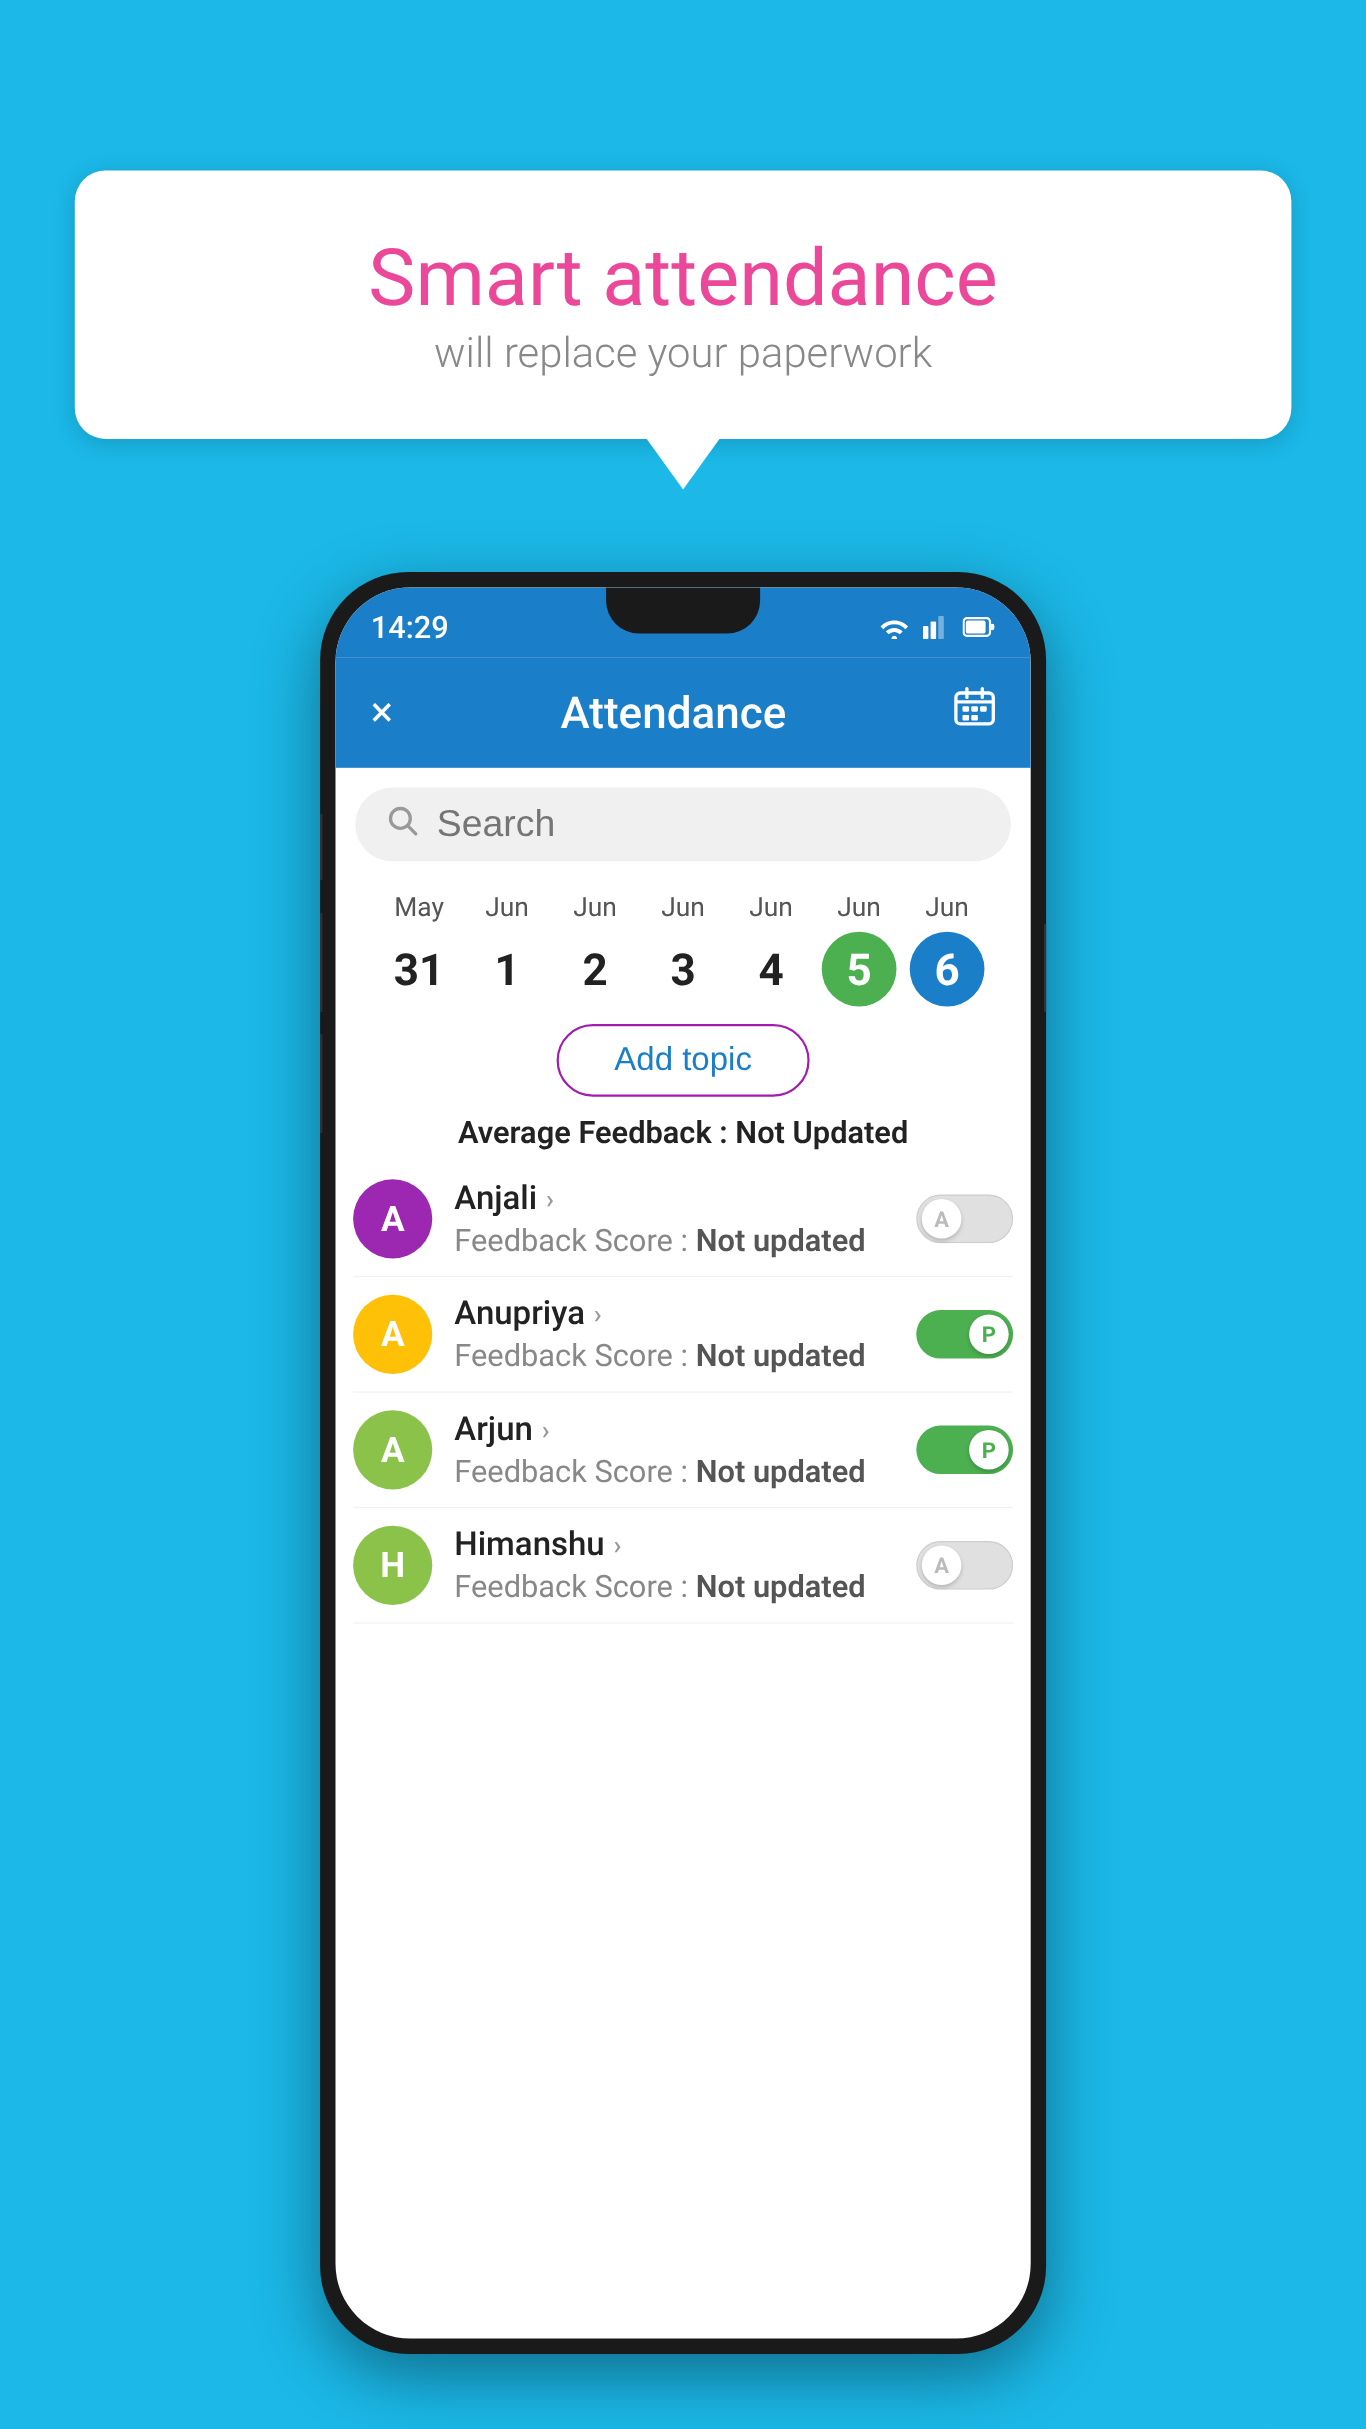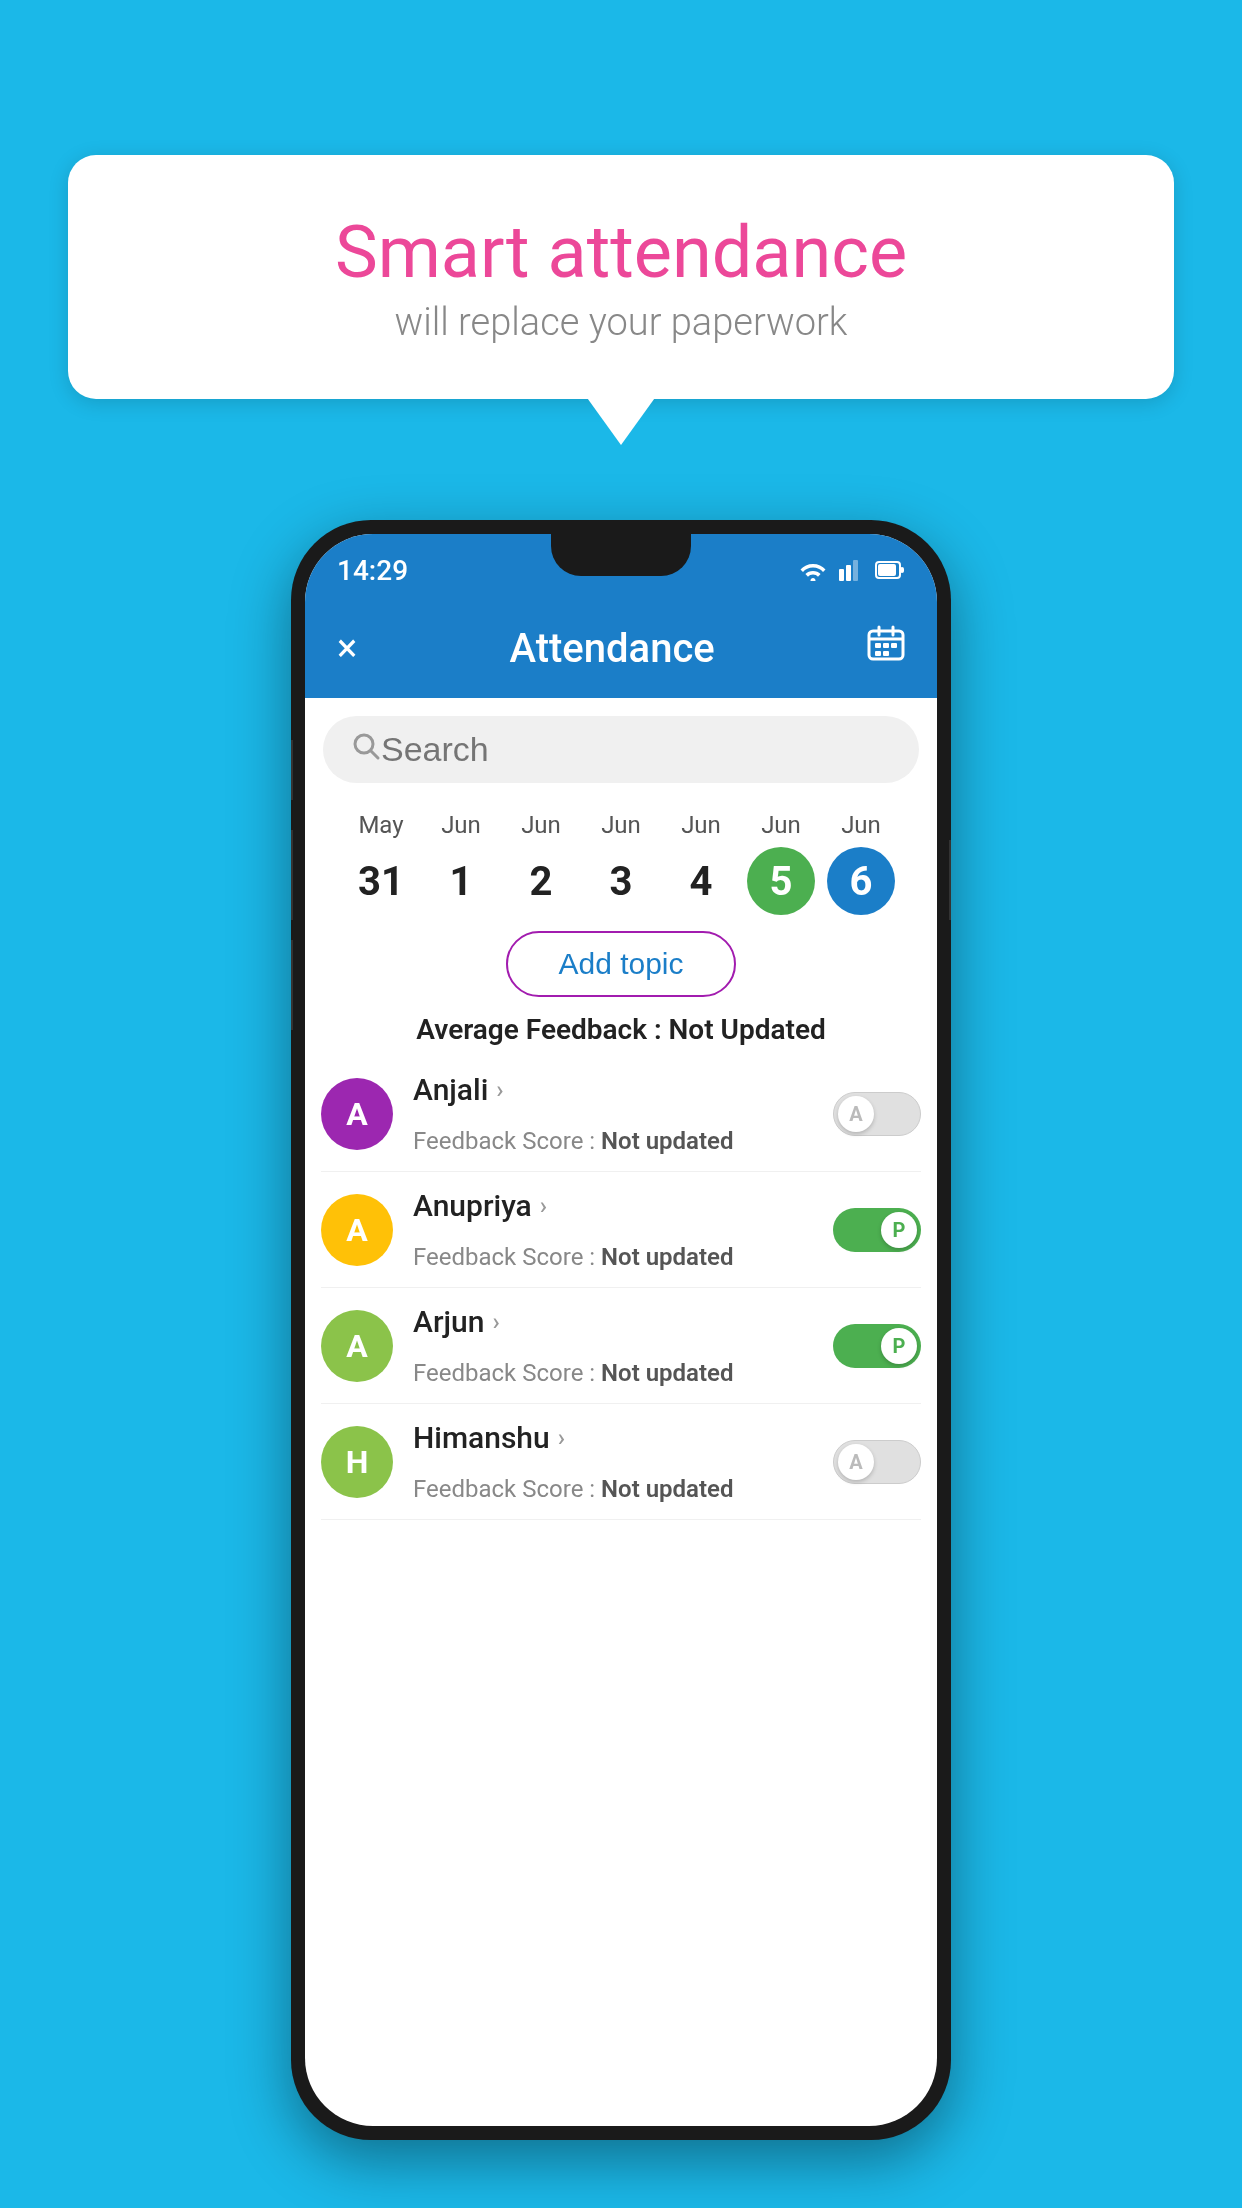--- a/index.html
+++ b/index.html
@@ -149,20 +149,21 @@
     }
 
     
     .search-container {
       background: #f0f0f0;
       margin: 18px 18px;
       border-radius: 40px;
       display: flex;
       align-items: center;
       padding: 14px 28px;
+      gap: 16px;
     }
 
     .search-icon-wrap {
       color: #999;
       font-size: 32px;
     }
 
     .search-input {
       border: none;
       background: transparent;
@@ -292,23 +293,23 @@
       gap: 8px;
       text-align: center;
     }
 
     .student-name .chevron {
       font-size: 24px;
       color: #999;
     }
 
     .feedback-score {
-      font-size: 24px;
+      font-size: 28px;
       color: #888;
-      margin-top: 20px;
+      margin-top: 4px;
     }
 
     .feedback-score span {
       font-weight: 600;
       color: #555;
     }
 
     
     .toggle-container {
       display: flex;

